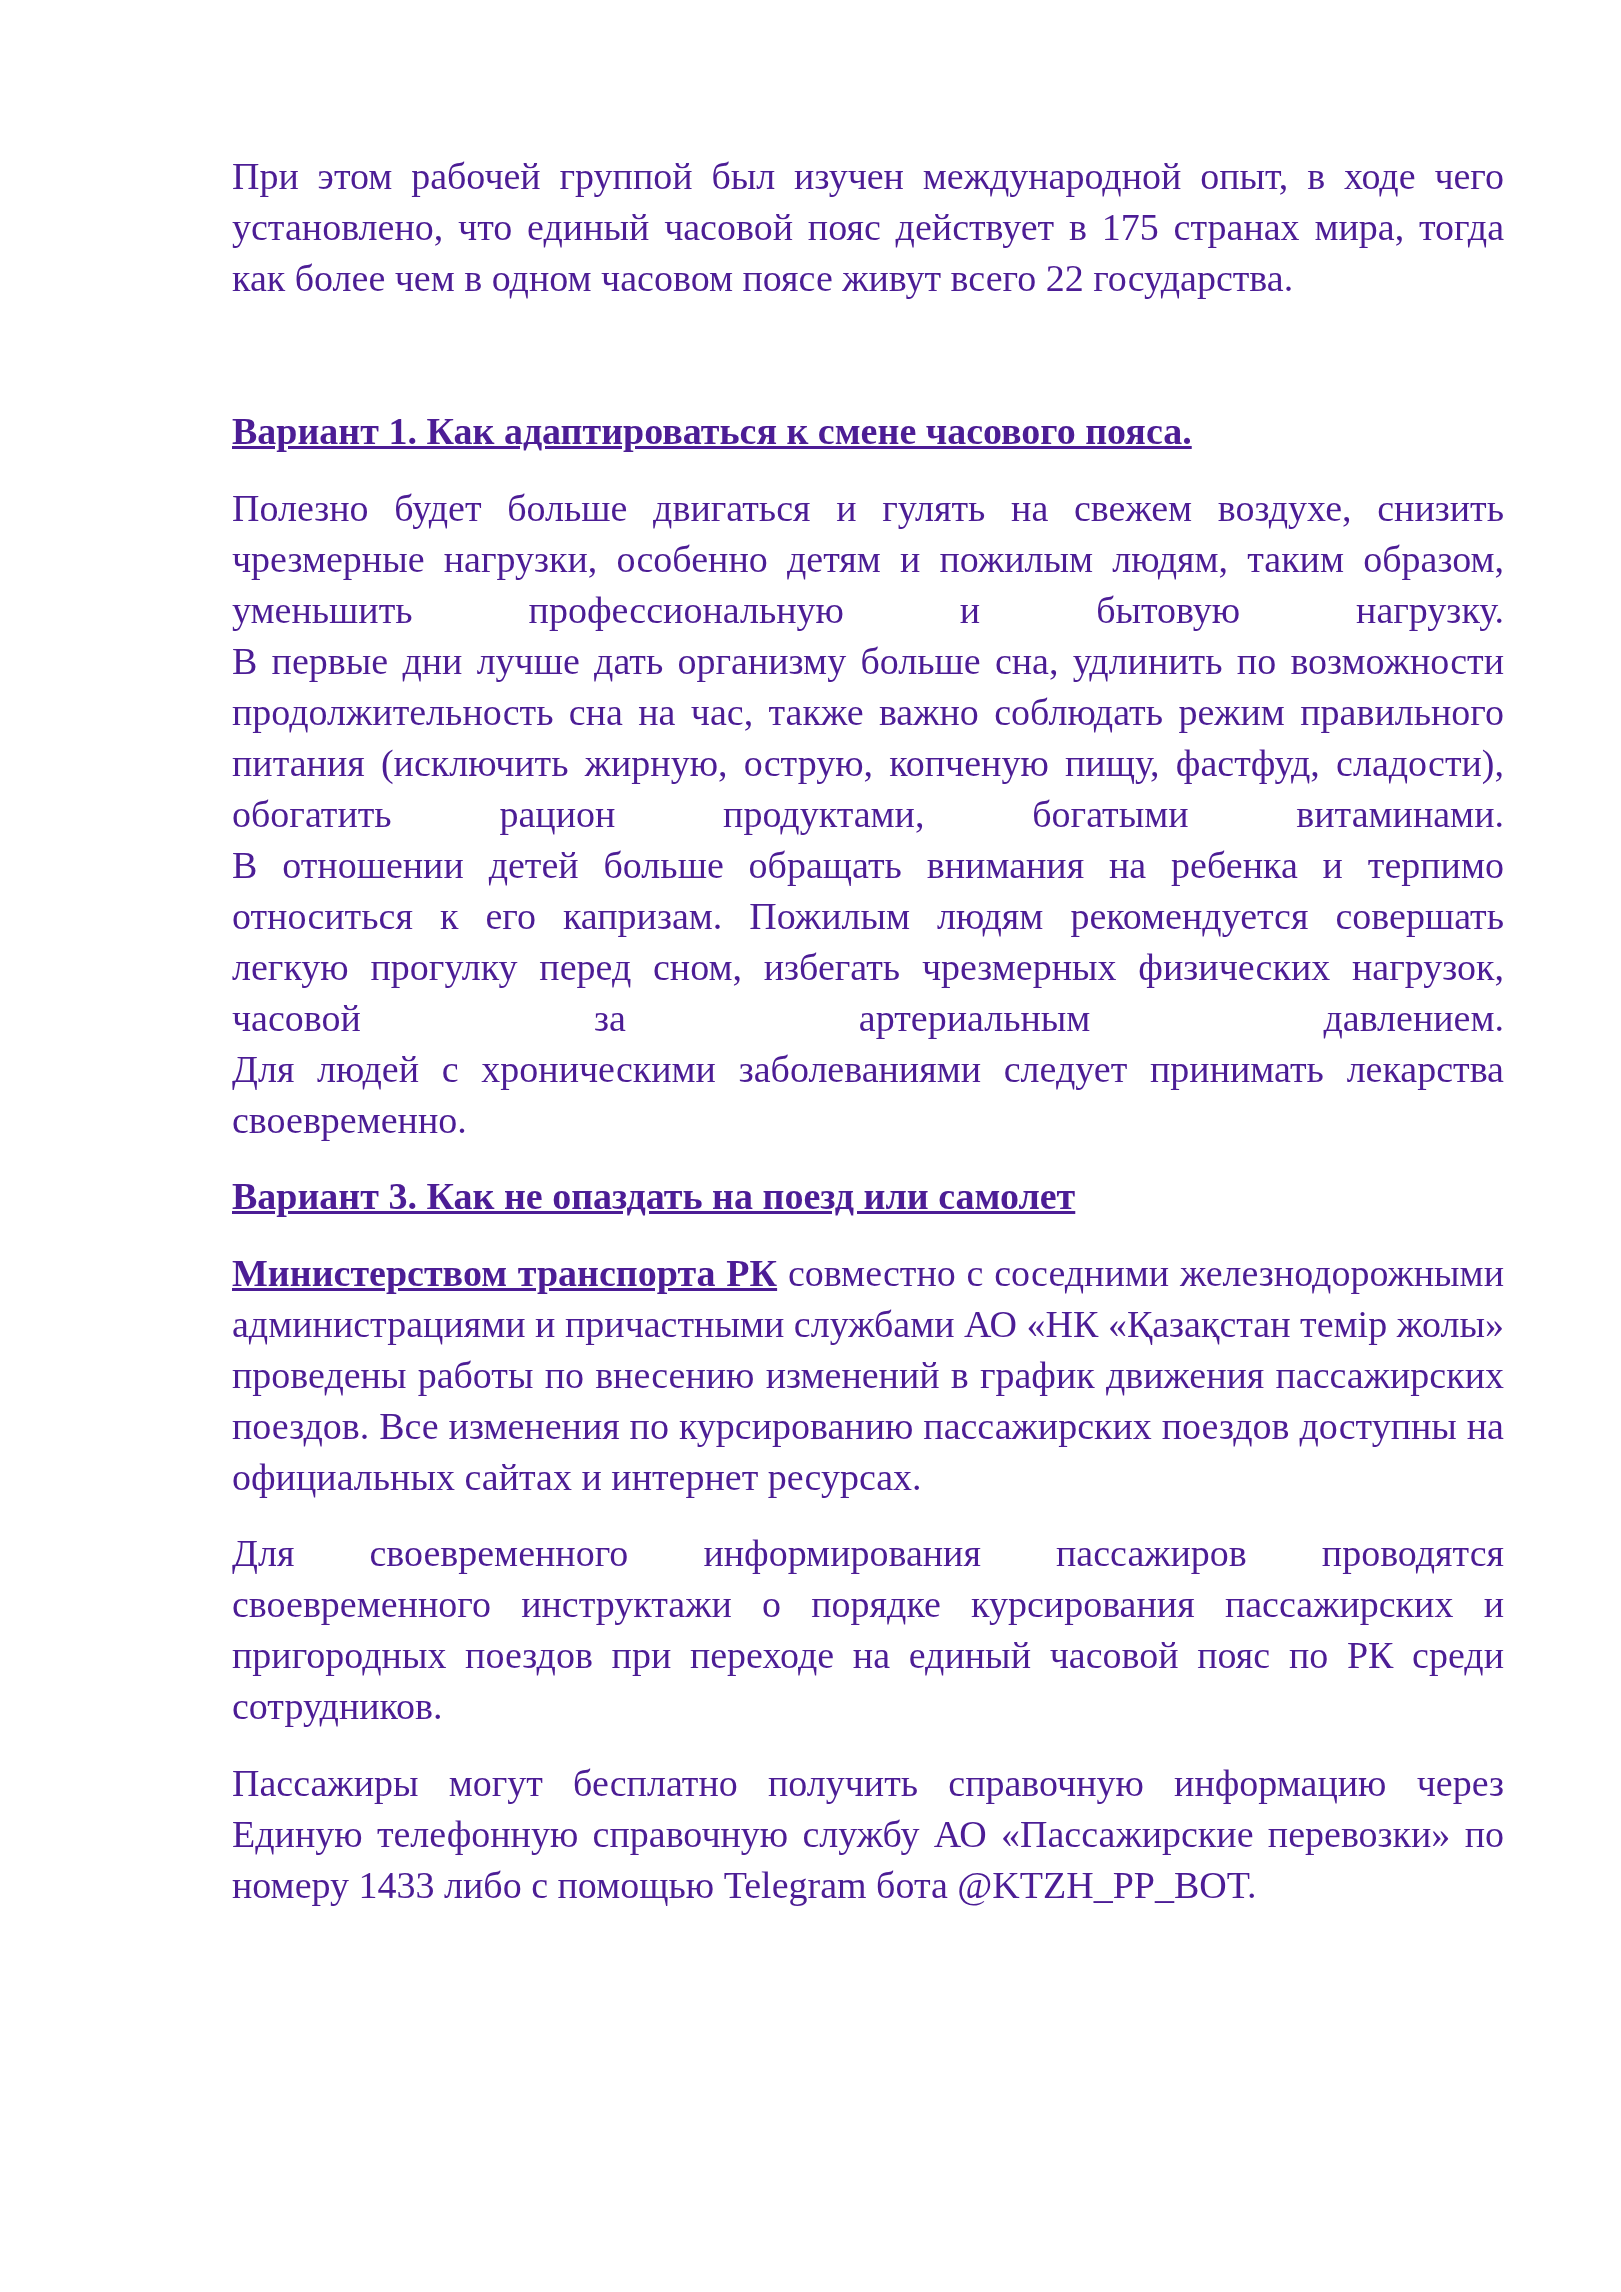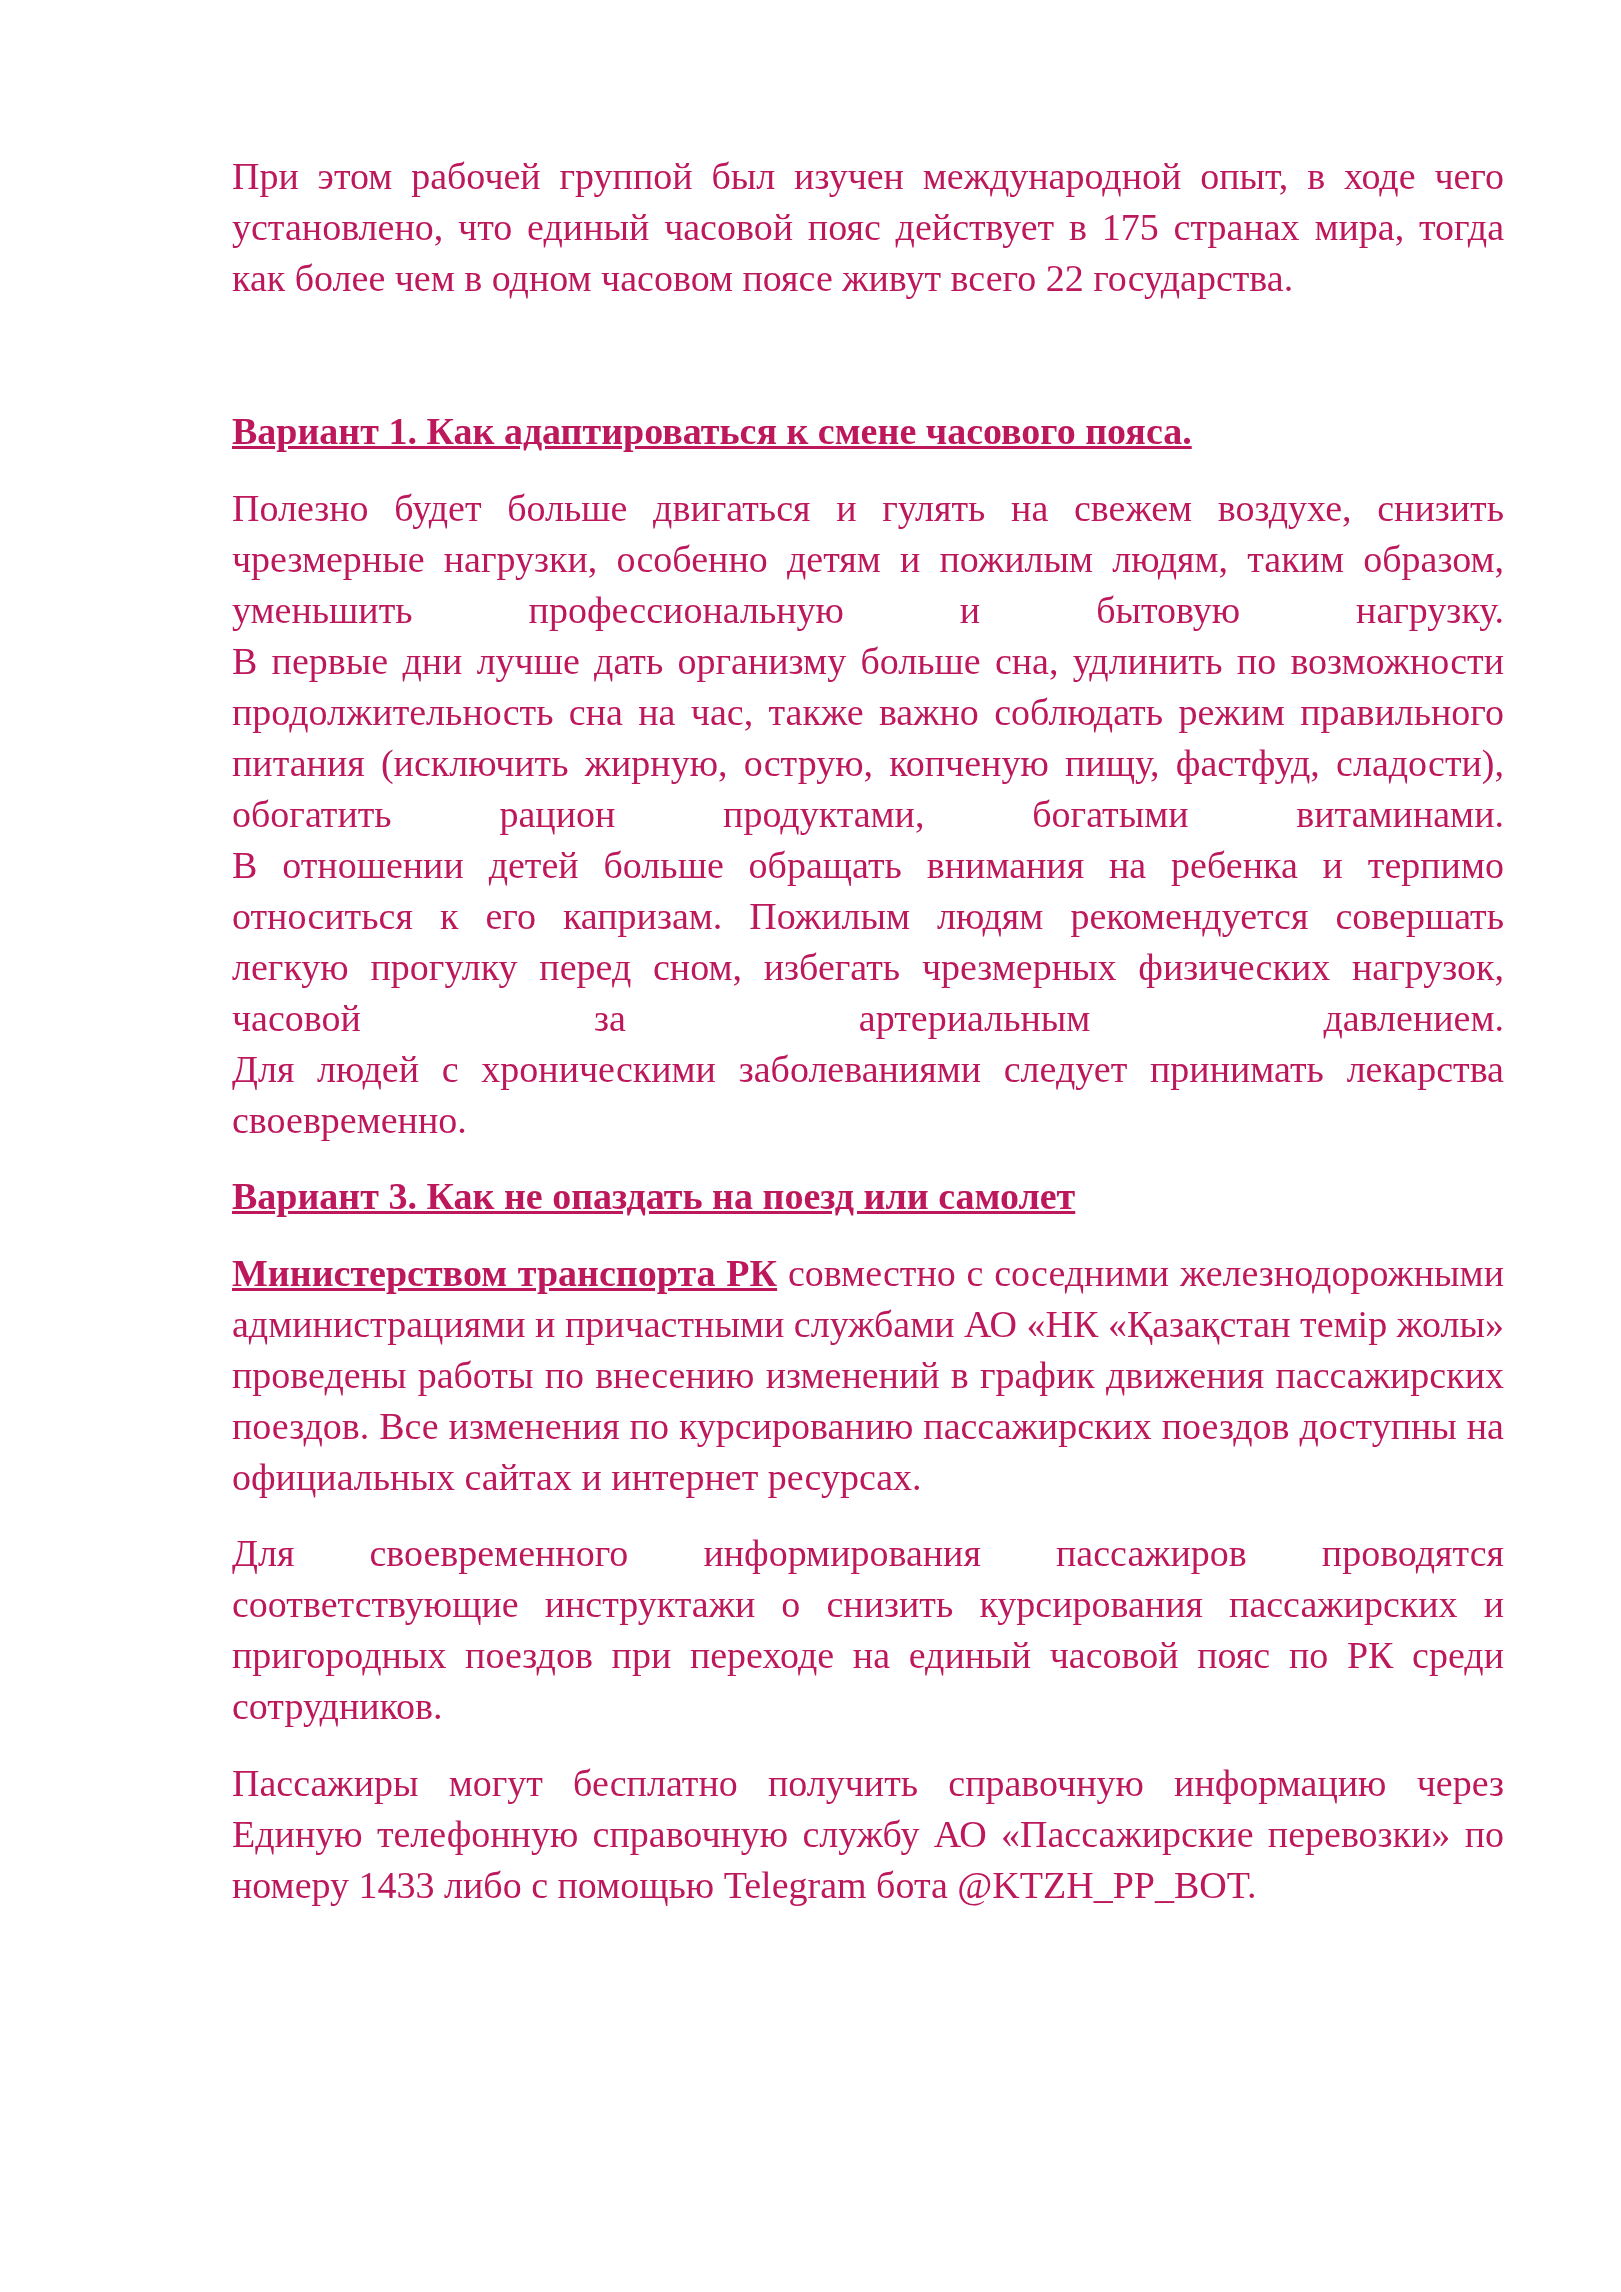--- a/index.html
+++ b/index.html
@@ -39,40 +39,40 @@
     -moz-text-align-last: justify;
   }
   .run.bold {
     font-weight: bold;
     text-decoration: underline;
   }
 </style>
 </head>
 <body>
 
-<div class="page" style="background: rgb(255, 255, 255); color: #be185d;">
+<div class="page" style="background: rgb(255, 255, 255); color: #4c1d95;">
     <div class="para body">
       <div class="seg"><span class="run">При этом рабочей группой был изучен международной опыт, в ходе чего установлено, что единый часовой пояс действует в 175 странах мира, тогда как более чем в одном часовом поясе живут всего 22 государства.</span></div>
     </div>
     <div class="para spacer"></div>
     <div class="para heading">
       <div class="seg"><span class="run bold">Вариант 1. Как адаптироваться к смене часового пояса.</span></div>
     </div>
     <div class="para body">
       <div class="seg justify-last"><span class="run">Полезно будет больше двигаться и гулять на свежем воздухе, снизить чрезмерные нагрузки, особенно детям и пожилым людям, таким образом, уменьшить профессиональную и бытовую нагрузку.</span></div>
       <div class="seg justify-last"><span class="run">В первые дни лучше дать организму больше сна, удлинить по возможности продолжительность сна на час, также важно соблюдать режим правильного питания (исключить жирную, острую, копченую пищу, фастфуд, сладости), обогатить рацион продуктами, богатыми витаминами.</span></div>
       <div class="seg justify-last"><span class="run">В отношении детей больше обращать внимания на ребенка и терпимо относиться к его капризам. Пожилым людям рекомендуется совершать легкую прогулку перед сном, избегать чрезмерных физических нагрузок, часовой за артериальным давлением.</span></div>
       <div class="seg"><span class="run">Для людей с хроническими заболеваниями следует принимать лекарства своевременно.</span></div>
     </div>
     <div class="para heading">
       <div class="seg"><span class="run bold">Вариант 3. Как не опаздать на поезд или самолет</span></div>
     </div>
     <div class="para body">
       <div class="seg"><span class="run bold">Министерством транспорта РК</span><span class="run"> совместно с соседними железнодорожными администрациями и причастными службами АО «НК «Қазақстан темір жолы» проведены работы по внесению изменений в график движения пассажирских поездов. Все изменения по курсированию пассажирских поездов доступны на официальных сайтах и интернет ресурсах.</span></div>
     </div>
     <div class="para body">
-      <div class="seg"><span class="run">Для своевременного информирования пассажиров проводятся соответствующие инструктажи о снизить курсирования пассажирских и пригородных поездов при переходе на единый часовой пояс по РК среди сотрудников.</span></div>
+      <div class="seg"><span class="run">Для своевременного информирования пассажиров проводятся своевременного инструктажи о порядке курсирования пассажирских и пригородных поездов при переходе на единый часовой пояс по РК среди сотрудников.</span></div>
     </div>
     <div class="para body">
       <div class="seg"><span class="run">Пассажиры могут бесплатно получить справочную информацию через Единую телефонную справочную службу АО «Пассажирские перевозки» по номеру 1433 либо с помощью Telegram бота @KTZH_PP_BOT.</span></div>
     </div>
   </div>
 
 
 </body></html>

